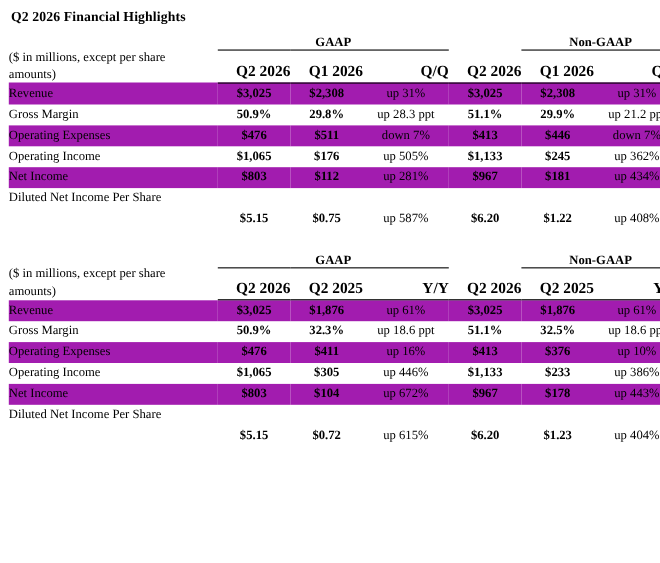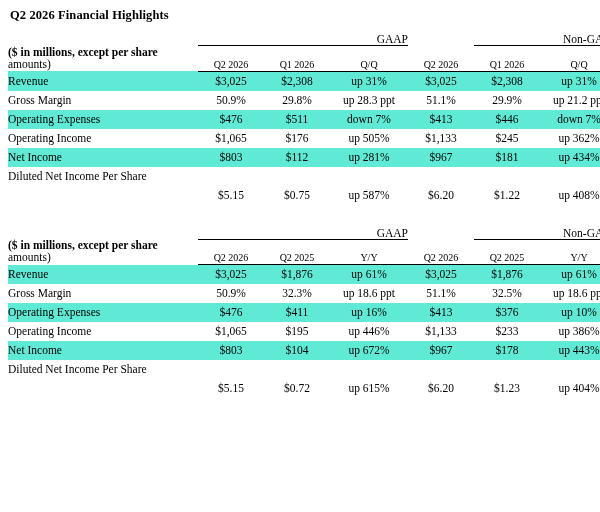--- a/index.html
+++ b/index.html
@@ -35,74 +35,74 @@
   }
   table.fin td, table.fin th {
     padding: 0;
     vertical-align: bottom;
   }
   col.c-label { width: 190px; }
   col.c-num   { width: 66px; }
   col.c-chg   { width: 78px; }
 
   .grp-head {
-    text-align: right;
-    font-weight: normal;
+    text-align: center;
+    font-weight: bold;
     font-size: 11.5px;
     padding-bottom: 2px;
   }
   .grp-rule {
     border-bottom: 1px solid #000000;
   }
   .grp-spacer { }
 
   .unit-line {
     font-size: 11.5px;
     padding-top: 7px;
     white-space: nowrap;
-    font-weight: bold;
   }
   .unit-line2 {
     font-size: 11.5px;
     padding-top: 8px;
     padding-bottom: 2px;
     white-space: nowrap;
     margin-left: 24px;
   }
   .col-head {
-    text-align: center;
-    font-weight: normal;
-    font-size: 10px;
+    text-align: right;
+    font-weight: bold;
+    font-size: 14px;
     padding-bottom: 2px;
   }
   .head-rule td {
     border-bottom: 1px solid #000000;
     height: 1px;
     padding: 0;
     line-height: 1px;
     font-size: 0;
   }
   .head-rule td.nr {
     border-bottom: none;
   }
   tr.datarow td {
     height: 19px;
     line-height: 19px;
     font-size: 11.5px;
   }
   tr.shaded td {
-    background: #5eead4;
+    background: #a21caf;
   }
   td.lbl {
     text-align: left;
     padding-left: 3px;
     white-space: nowrap;
   }
   td.val {
     text-align: center;
+    font-weight: bold;
   }
   td.chg {
     text-align: center;
   }
   tr.tall-label td {
     height: 19px;
     line-height: 19px;
     font-size: 11.5px;
     margin-left: 40px;
   }
@@ -288,21 +288,21 @@
         <td class="val">$476</td>
         <td class="val">$411</td>
         <td class="chg">up 16%</td>
         <td class="val">$413</td>
         <td class="val">$376</td>
         <td class="chg">up 10%</td>
       </tr>
       <tr class="datarow">
         <td class="lbl">Operating Income</td>
         <td class="val">$1,065</td>
-        <td class="val">$195</td>
+        <td class="val">$305</td>
         <td class="chg">up 446%</td>
         <td class="val">$1,133</td>
         <td class="val">$233</td>
         <td class="chg">up 386%</td>
       </tr>
       <tr class="datarow shaded">
         <td class="lbl">Net Income</td>
         <td class="val">$803</td>
         <td class="val">$104</td>
         <td class="chg">up 672%</td>

